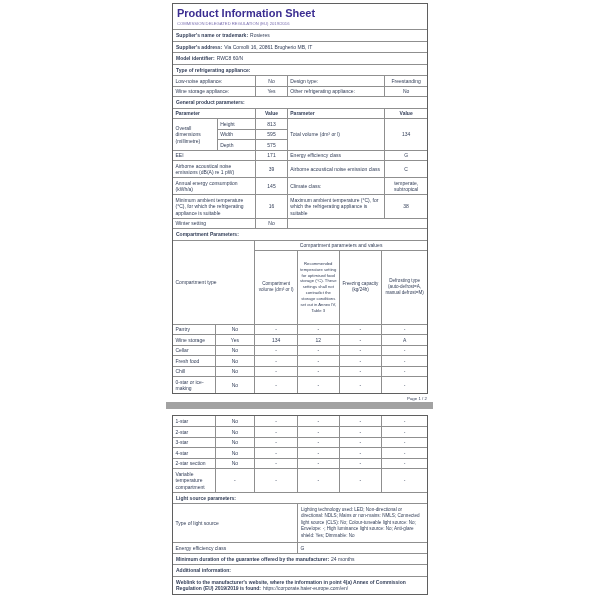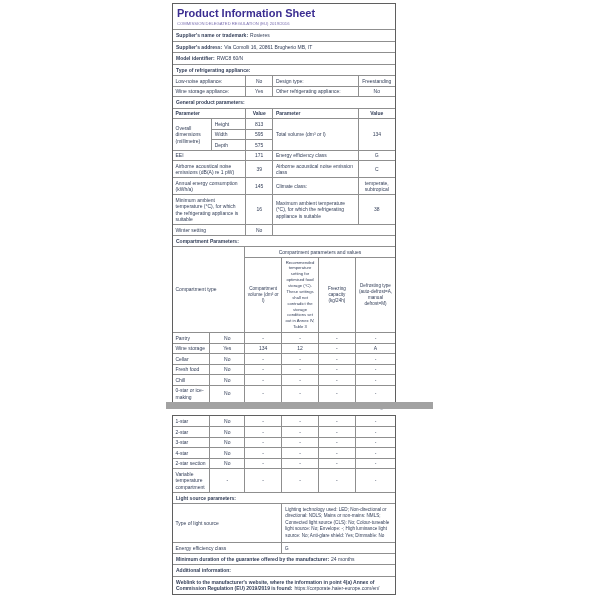--- a/index.html
+++ b/index.html
@@ -7,21 +7,21 @@
   body {
     background: #ffffff;
     font-family: "Liberation Sans", sans-serif;
     color: #35405a;
     position: relative;
     overflow: hidden;
   }
   .sheet {
     position: absolute;
     left: 172px;
-    width: 224px;
+    width: 256px;
     background: #fff;
   }
   .sheet1 { top: 3px; }
   .sheet2 { top: 415px; }
   .separator {
     position: absolute;
     left: 166px;
     top: 402px;
     width: 267px;
     height: 7px;

